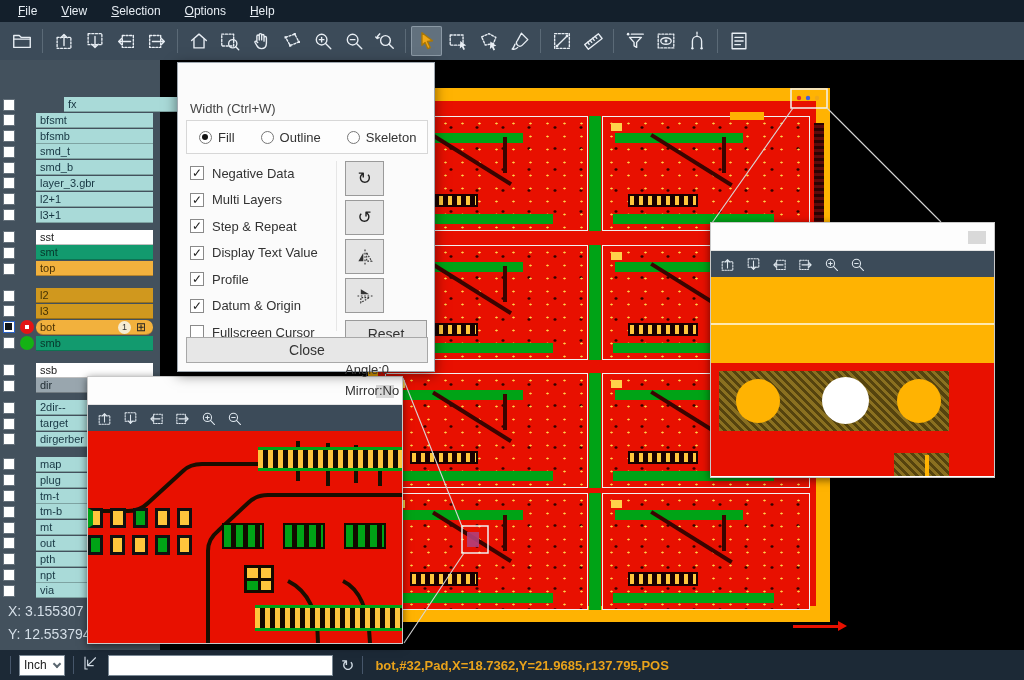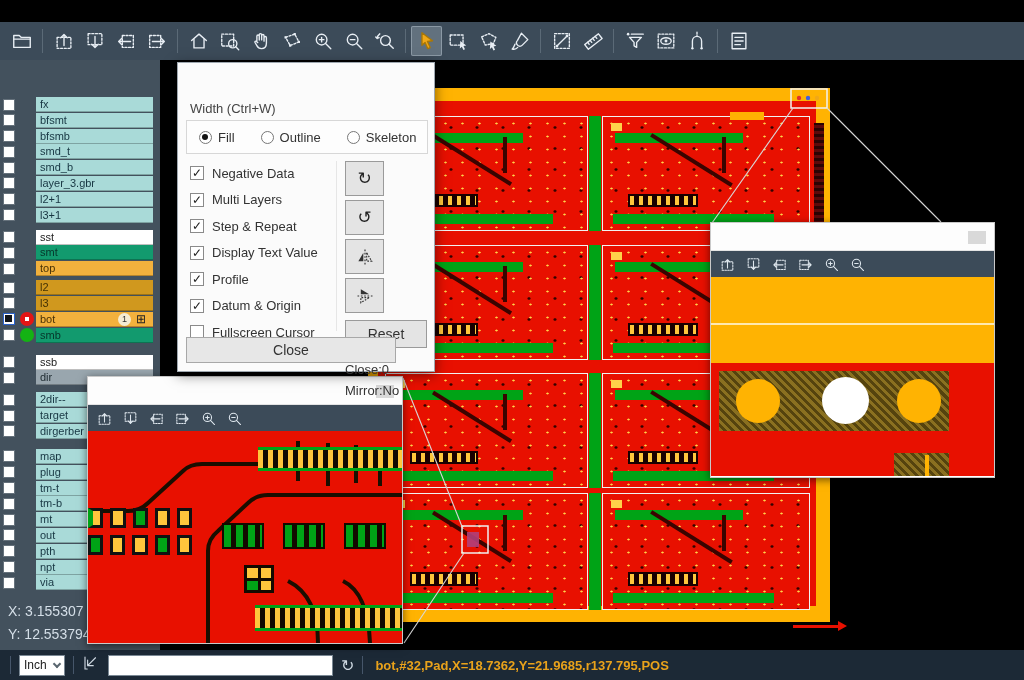--- a/index.html
+++ b/index.html
@@ -95,21 +95,21 @@
   .dchk { display:flex; align-items:center; gap:8px; height:16px; }
   .box { width:14px; height:14px; border:1.5px solid #8a8a8a; background:#fff; font-size:12px; line-height:12px;
          text-align:center; color:#222; }
   #dlg-right { position:absolute; left:158px; top:98px; width:92px; height:170px; border-left:1px solid #e6e6e6; padding-left:8px; }
   .xfbtn { width:39px; height:35px; background:#e4e4e4; border:1px solid #9a9a9a; display:inline-flex;
            align-items:center; justify-content:center; font-size:17px; color:#222; margin:0 3px 4px 0; }
   .xfbtn svg { width:20px; height:20px; stroke:#333; fill:none; stroke-width:1.4; }
   #dlg-reset { width:82px; height:28px; background:#e4e4e4; border:1px solid #9a9a9a; text-align:center;
                line-height:26px; margin-top:3px; font-size:14px; }
   #dlg-angle { margin-top:14px; } #dlg-mirror { margin-top:6px; }
-  #dlg-closebtn { position:absolute; left:8px; top:274px; width:210px; height:26px; background:#e7e7e7;
+  #dlg-closebtn { position:absolute; left:8px; top:274px; width:242px; height:26px; background:#e7e7e7;
                   border:1px solid #a8a8a8; text-align:center; line-height:24px; font-size:14px; }
 
   
   #statusbar { position:absolute; left:0; top:650px; width:1024px; height:30px; background:#1c2936;
                display:flex; align-items:center; gap:8px; padding-left:10px; z-index:3; }
   .sbsep { width:1px; height:18px; background:#46566a; }
   #unitbox { width:46px; height:21px; background:#fff; border:1px solid #7a8894; display:flex; align-items:center;
              justify-content:space-between; padding:0 4px; font-size:12px; color:#222; }
   #unitbox .chev { width:6px; height:6px; }
   #cmdinput { width:225px; height:21px; border:1px solid #7a8894; background:#fff; font-size:12px; padding:0 5px; }
@@ -226,20 +226,28 @@
       </g>
     <g id="i-corner">
         <path d="M18 5L7.5 15.5M7.5 15.5h7.5M7.5 15.5V8"></path>
         <path d="M4 4v16h3"></path>
       </g>
   </defs>
 </svg>
 
 <div id="app">
 
+  <div id="menubar">
+
+  <span class="menu-item">File</span>
+      <span class="menu-item">View</span>
+      <span class="menu-item">Selection</span>
+      <span class="menu-item">Options</span>
+      <span class="menu-item">Help</span>
+    </div>
 
   <div id="toolbar">
     <span class="tb">
         <svg viewBox="0 0 24 24">
           <use href="#i-folder"></use>
         </svg>
       </span>
     <span class="tbsep"></span>
     <span class="tb">
         <svg viewBox="0 0 24 24">
@@ -354,21 +362,21 @@
   </div>
 
   <div id="sidebar">
     <div id="layerlist">
 
         <div class="layer-row" style="margin-top: 0px;">
           <span class="cb" style="border-color: rgb(102, 114, 124);">
             <span class="cbfill" style="background: transparent;"></span>
           </span>
           <span class="dot" style="background: transparent;"></span>
-          <span class="lab" style="background: rgb(169, 218, 216); color: rgb(23, 54, 66);">fx</span>
+          <span class="lab" style="background: rgb(169, 218, 216); color: rgb(23, 54, 66); margin-left: 28px;">fx</span>
 
         </div>
 
         <div class="layer-row" style="margin-top: 0px;">
           <span class="cb" style="border-color: rgb(102, 114, 124);">
             <span class="cbfill" style="background: transparent;"></span>
           </span>
           <span class="dot" style="background: transparent;"></span>
           <span class="lab" style="background: rgb(169, 218, 216); color: rgb(23, 54, 66);">bfsmt</span>
 
@@ -448,21 +456,21 @@
 
         <div class="layer-row" style="margin-top: 0px;">
           <span class="cb" style="border-color: rgb(102, 114, 124);">
             <span class="cbfill" style="background: transparent;"></span>
           </span>
           <span class="dot" style="background: transparent;"></span>
           <span class="lab" style="background: rgb(242, 177, 61); color: rgb(74, 50, 5);">top</span>
 
         </div>
 
-        <div class="layer-row" style="margin-top: 4px;">
+        <div class="layer-row" style="margin-top: 12px;">
           <span class="cb" style="border-color: rgb(102, 114, 124);">
             <span class="cbfill" style="background: transparent;"></span>
           </span>
           <span class="dot" style="background: transparent;"></span>
           <span class="lab" style="background: rgb(208, 152, 30); color: rgb(69, 51, 5);">l2</span>
 
         </div>
 
         <div class="layer-row" style="margin-top: 0px;">
           <span class="cb" style="border-color: rgb(102, 114, 124);">
@@ -471,21 +479,21 @@
           <span class="dot" style="background: transparent;"></span>
           <span class="lab" style="background: rgb(208, 152, 30); color: rgb(69, 51, 5);">l3</span>
 
         </div>
 
         <div class="layer-row" style="margin-top: 0px;">
           <span class="cb" style="border-color: rgb(42, 98, 201);">
             <span class="cbfill" style="background: rgb(16, 20, 24);"></span>
           </span>
           <span class="dot" style="background: radial-gradient(circle, rgb(255, 255, 255) 0px, rgb(255, 255, 255) 2.5px, rgb(227, 21, 21) 2.5px);"></span>
-          <span class="lab" style="background: rgb(242, 177, 61); color: rgb(74, 50, 5);">bot</span>
+          <span class="lab" style="background: rgb(242, 177, 61); color: rgb(74, 50, 5); border-radius: 7px;">bot</span>
           <span class="badge">1</span>
           <span class="gridg">⊞</span>
         </div>
 
         <div class="layer-row" style="margin-top: 0px;">
           <span class="cb" style="border-color: rgb(102, 114, 124);">
             <span class="cbfill" style="background: transparent;"></span>
           </span>
           <span class="dot" style="background: rgb(20, 178, 20);"></span>
           <span class="lab" style="background: rgb(18, 154, 110); color: rgb(6, 53, 42);">smb</span>
@@ -883,21 +891,21 @@
             <path d="M12 3v18" stroke-dasharray="2 2"></path>
           </svg>
         </span><span class="xfbtn">
           <svg viewBox="0 0 24 24" style="transform:rotate(90deg)">
             <path d="M10 7v10H4z" fill="#333" stroke="none"></path>
             <path d="M14 7v10h6z" stroke-dasharray="2 1.6"></path>
             <path d="M12 3v18" stroke-dasharray="2 2"></path>
           </svg>
         </span>
       <div id="dlg-reset">Reset</div>
-      <div id="dlg-angle">Close:0</div>
+      <div id="dlg-angle">Angle:0</div>
       <div id="dlg-mirror">Mirror:No</div>
     </div>
     <div id="dlg-closebtn">Close</div>
   </div>
 
   <div id="statusbar">
     <span class="sbsep"></span>
     <div id="unitbox">
       <span>Inch</span>
       <span class="chev"></span>

